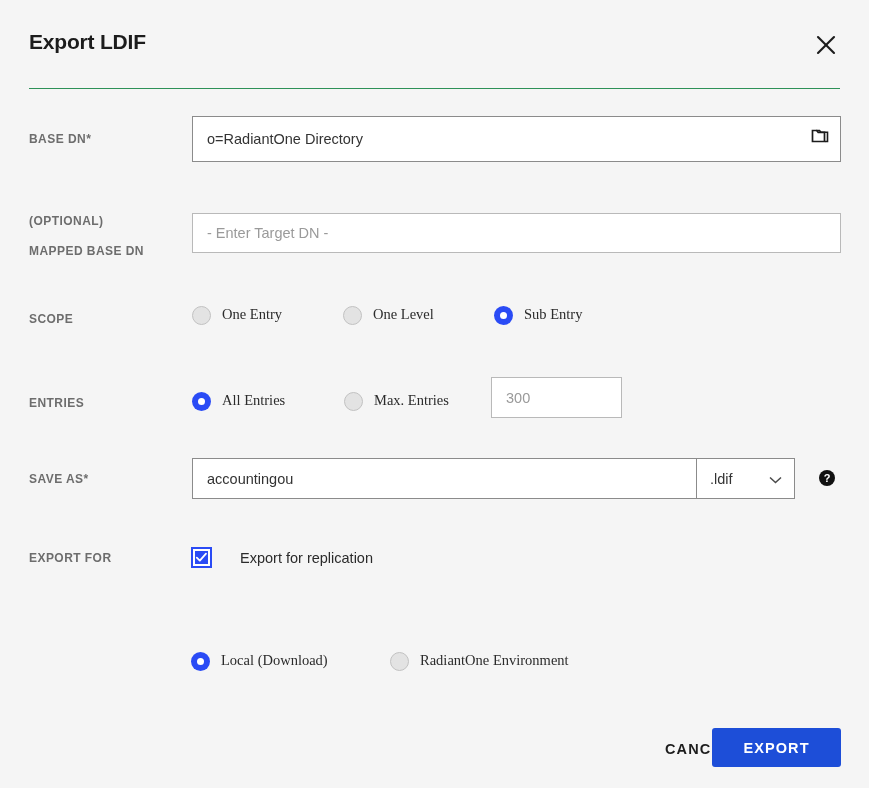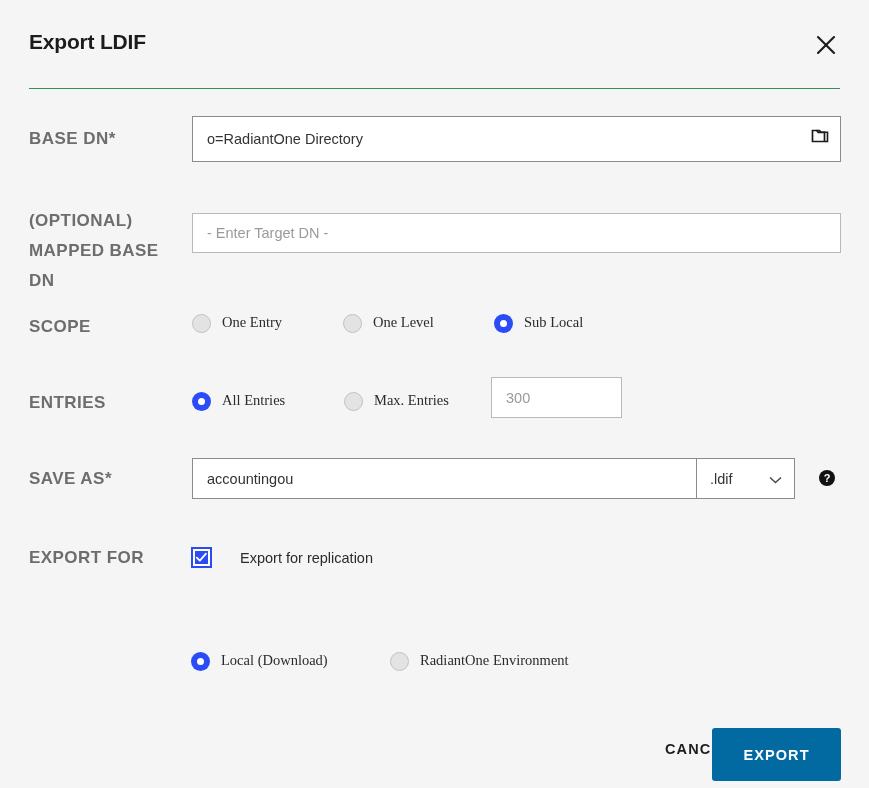--- a/index.html
+++ b/index.html
@@ -71,21 +71,21 @@
     width: 869px;
   }
   .row {
     position: absolute;
     left: 0;
     width: 869px;
   }
   .row-label {
     position: absolute;
     left: 29px;
-    font-size: 17px;
+    font-size: 12px;
     font-weight: bold;
     letter-spacing: 0.45px;
     color: #6d6d6d;
     text-transform: uppercase;
     line-height: 30px;
     width: 150px;
   }
   .row-label .l2 { display: block; }
 
   
@@ -228,22 +228,22 @@
     letter-spacing: 1.1px;
     color: #1d1d1d;
     cursor: pointer;
     padding: 0 8px;
   }
   .btn-export {
     position: absolute;
     left: 712px;
     top: 728px;
     width: 129px;
-    height: 53px;
-    background: #0369a1;
+    height: 39px;
+    background: #1d4ed8;
     border: none;
     border-radius: 3px;
     font-family: "Liberation Sans", sans-serif;
     font-size: 14.5px;
     font-weight: bold;
     letter-spacing: 1.1px;
     color: #ffffff;
     cursor: pointer;
   }
 </style>
@@ -281,33 +281,33 @@
     </div>
 
     <div class="row" style="top:118px;height:58px;">
       <div class="row-label" style="top:0;">
         <span class="l2">(OPTIONAL)</span>
         <span class="l2">MAPPED BASE DN</span>
       </div>
       <input class="text-input plain-border" style="left: 192px; top: 7px; width: 649px; height: 40px;" placeholder="- Enter Target DN -">
     </div>
 
-    <div class="row" style="top:222px;height:34px;">
+    <div class="row" style="top:214px;height:34px;">
       <div class="row-label" style="top:2px;">SCOPE</div>
       <div class="radio-group" style="left:192px;top:4px;">
         <span class="radio off"></span>
         <span class="radio-label">One Entry</span>
       </div>
       <div class="radio-group" style="left:343px;top:4px;">
         <span class="radio off"></span>
         <span class="radio-label">One Level</span>
       </div>
       <div class="radio-group" style="left:494px;top:4px;">
         <span class="radio on"></span>
-        <span class="radio-label">Sub Local</span>
+        <span class="radio-label">Sub Entry</span>
       </div>
     </div>
 
     <div class="row" style="top:292px;height:46px;">
       <div class="row-label" style="top:8px;">ENTRIES</div>
       <div class="radio-group" style="left:192px;top:12px;">
         <span class="radio on"></span>
         <span class="radio-label">All Entries</span>
       </div>
       <div class="radio-group" style="left:344px;top:12px;">

